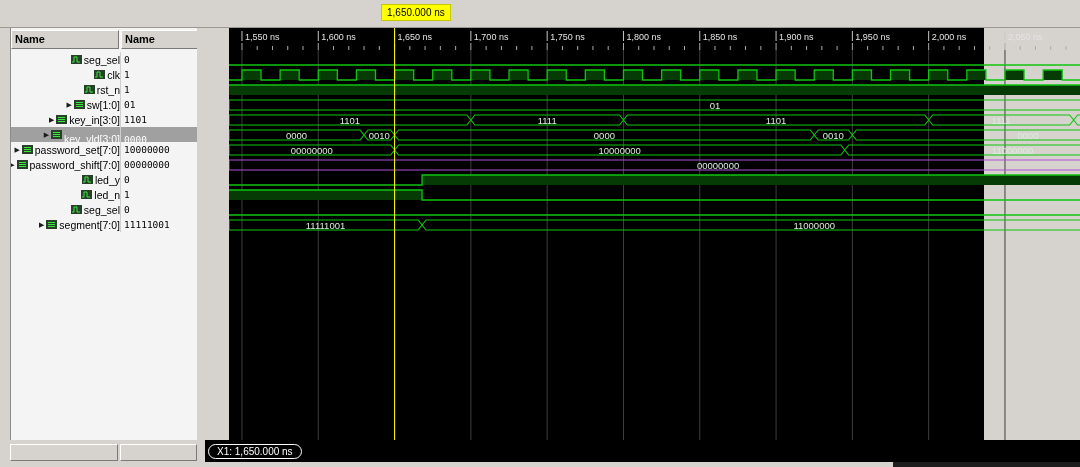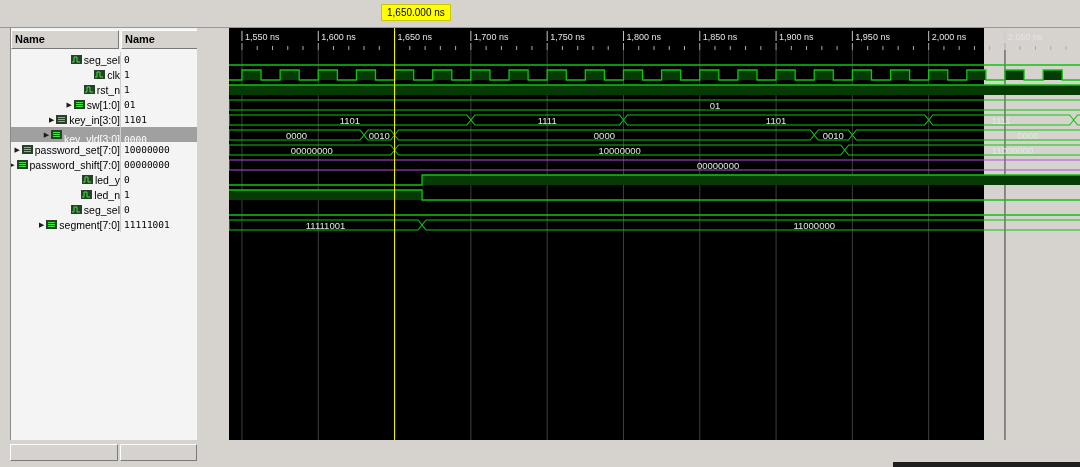--- a/index.html
+++ b/index.html
@@ -372,20 +372,23 @@
         <path d="M0,162 L193.03900000000002,162 L193.03900000000002,172 L875.1610000000001,172 " stroke="#0fc50f" fill="none" stroke-width="1.3"></path>
         <path d="M0,187 L875.1610000000001,187 " stroke="#0fc50f" fill="none" stroke-width="1.3"></path>
         <path d="M0,192 L189.03900000000002,192 L193.03900000000002,197 L189.03900000000002,202 L0,202 Z" stroke="#0fc50f" fill="none" stroke-width="1.1"></path>
         <text x="96.51950000000001" y="200.5" fill="#d9eed9" font-size="9.5" text-anchor="middle" font-family="Liberation Sans, sans-serif">11111001</text>
         <path d="M193.03900000000002,197 L197.03900000000002,192 L875.1610000000001,192 L875.1610000000001,202 L197.03900000000002,202 Z" stroke="#0fc50f" fill="none" stroke-width="1.1"></path>
         <text x="585.221" y="200.5" fill="#d9eed9" font-size="9.5" text-anchor="middle" font-family="Liberation Sans, sans-serif">11000000</text>
         <line x1="165.571" y1="0" x2="165.571" y2="412" stroke="#ffff00" stroke-width="1"></line>
       </svg>
   </div>
 
+  <div class="status">
+    <span class="x1">X1: 1,650.000 ns</span>
+  </div>
 
   <div class="footer-box fb-name"></div>
   <div class="footer-box fb-value"></div>
 
   <div class="bottom-strip">
     <div class="hthumb"></div>
   </div>
 
 </div>
 

